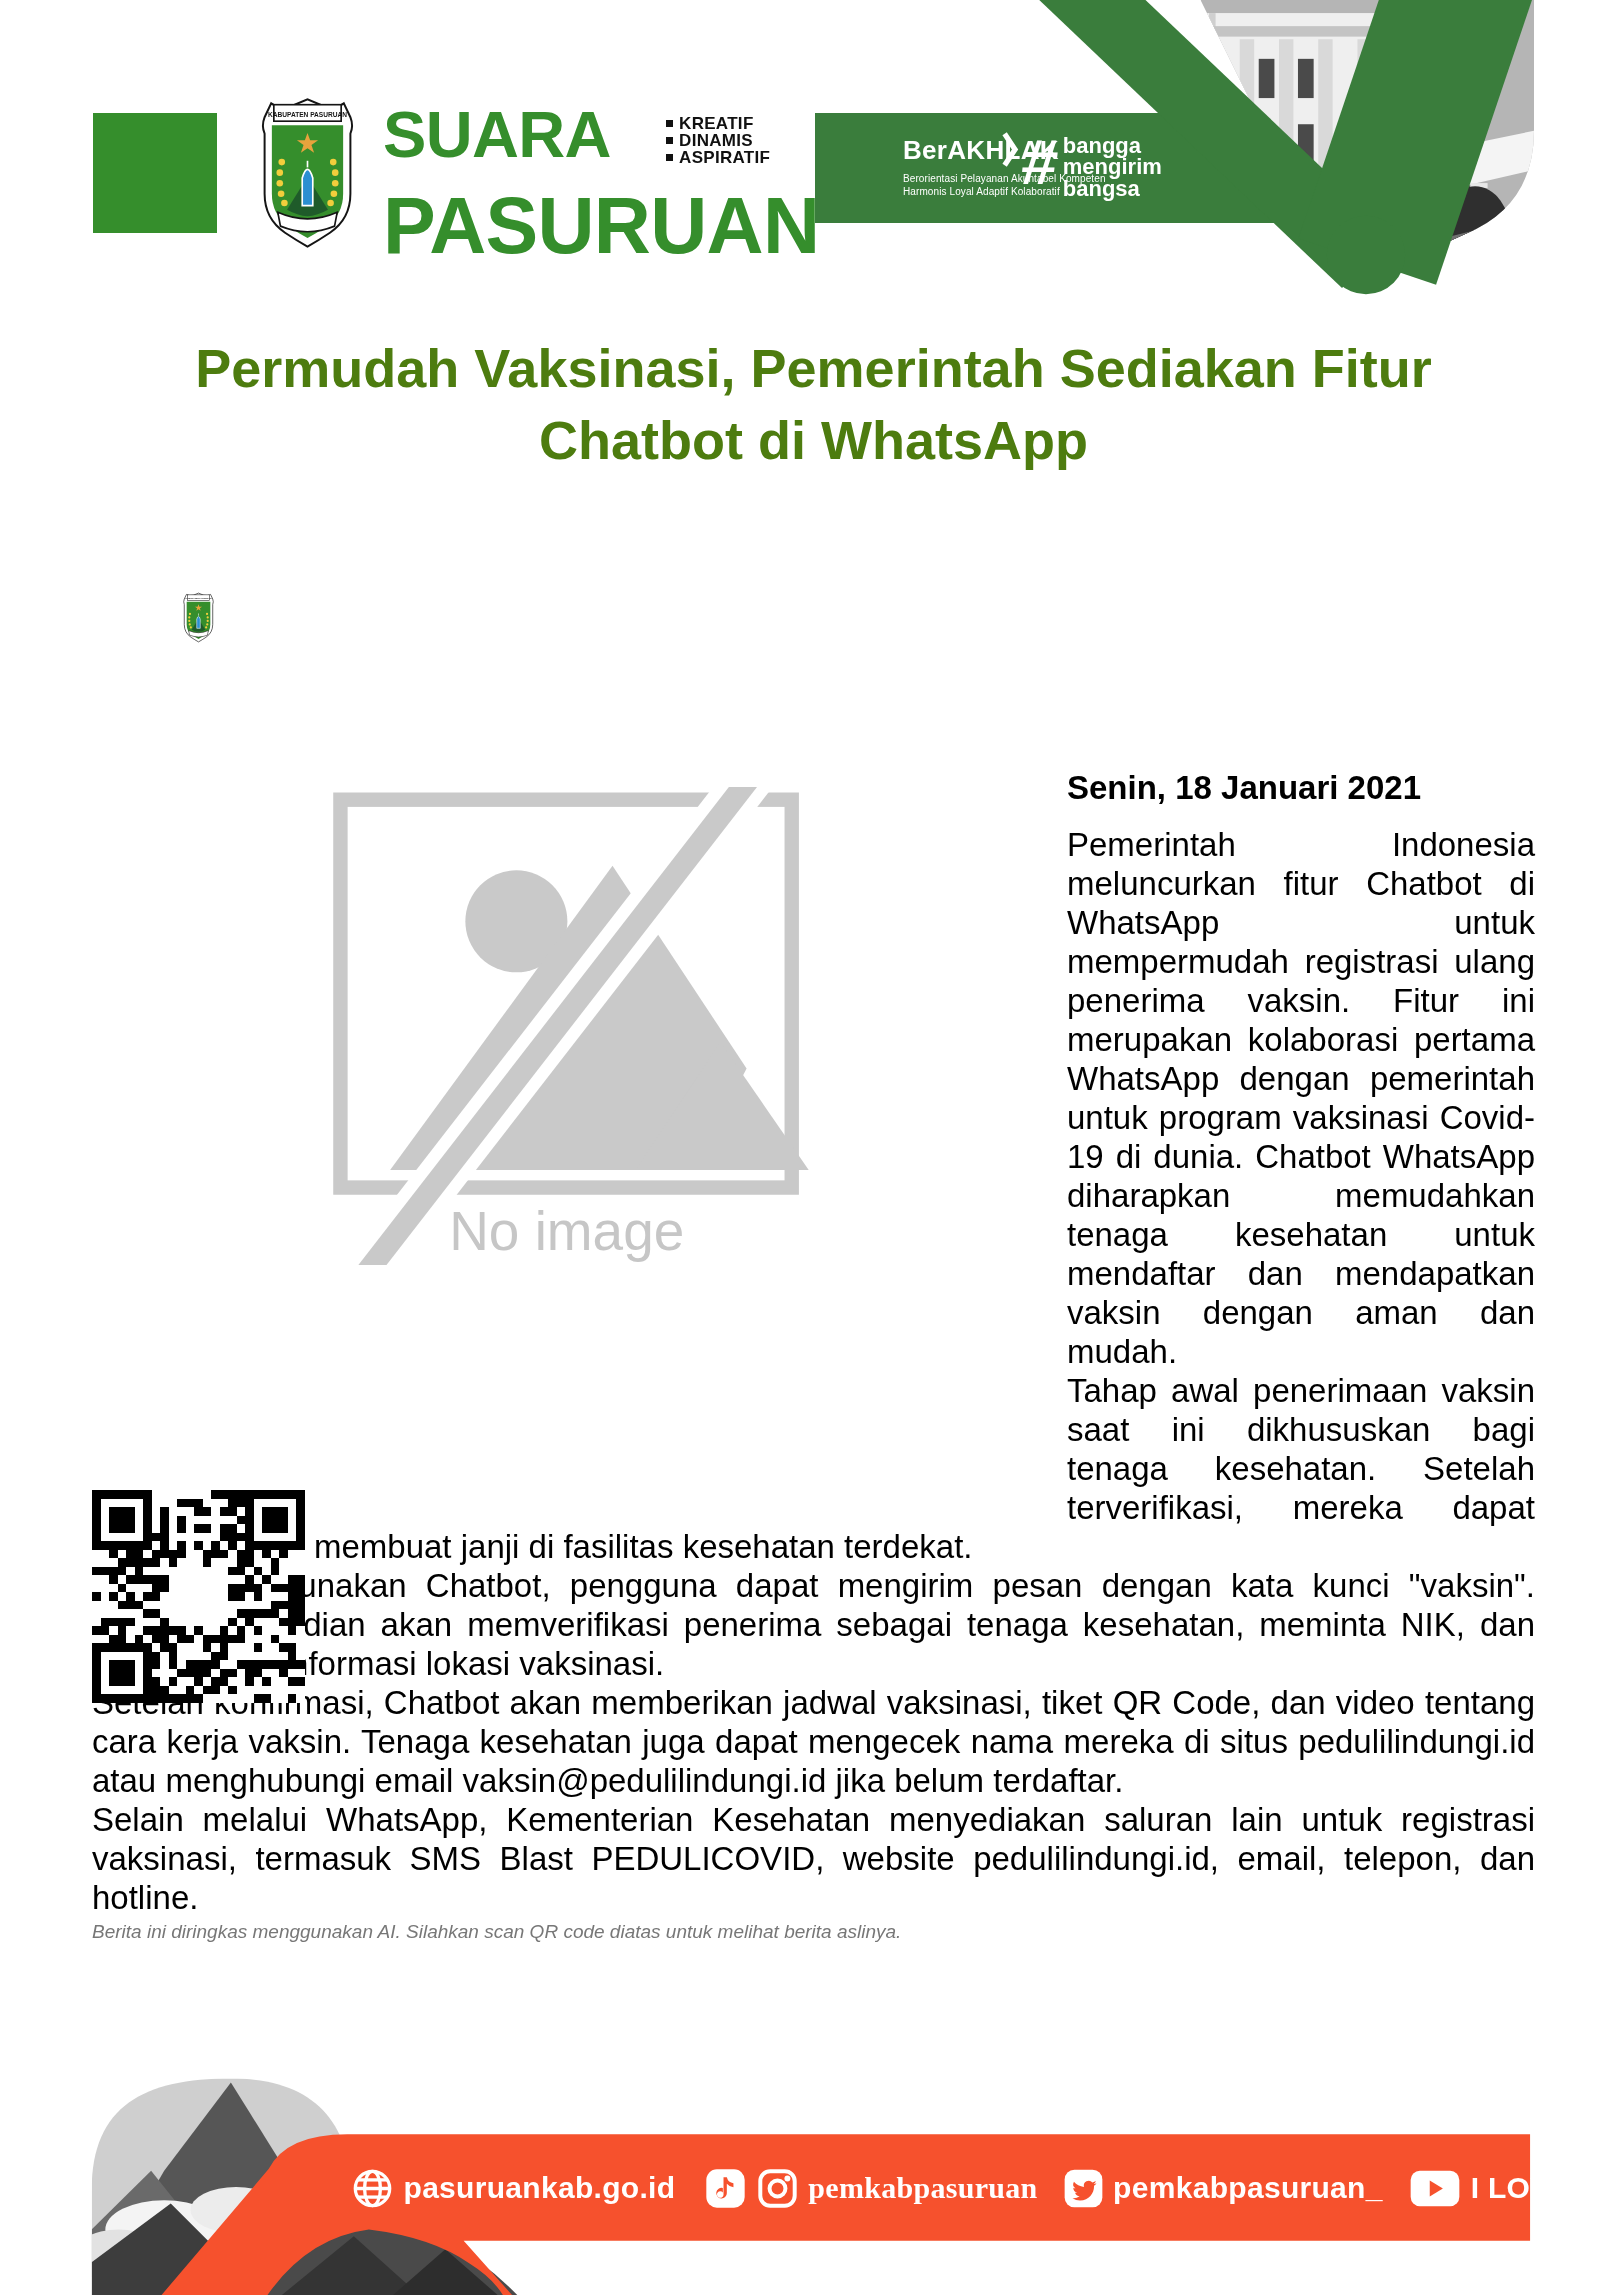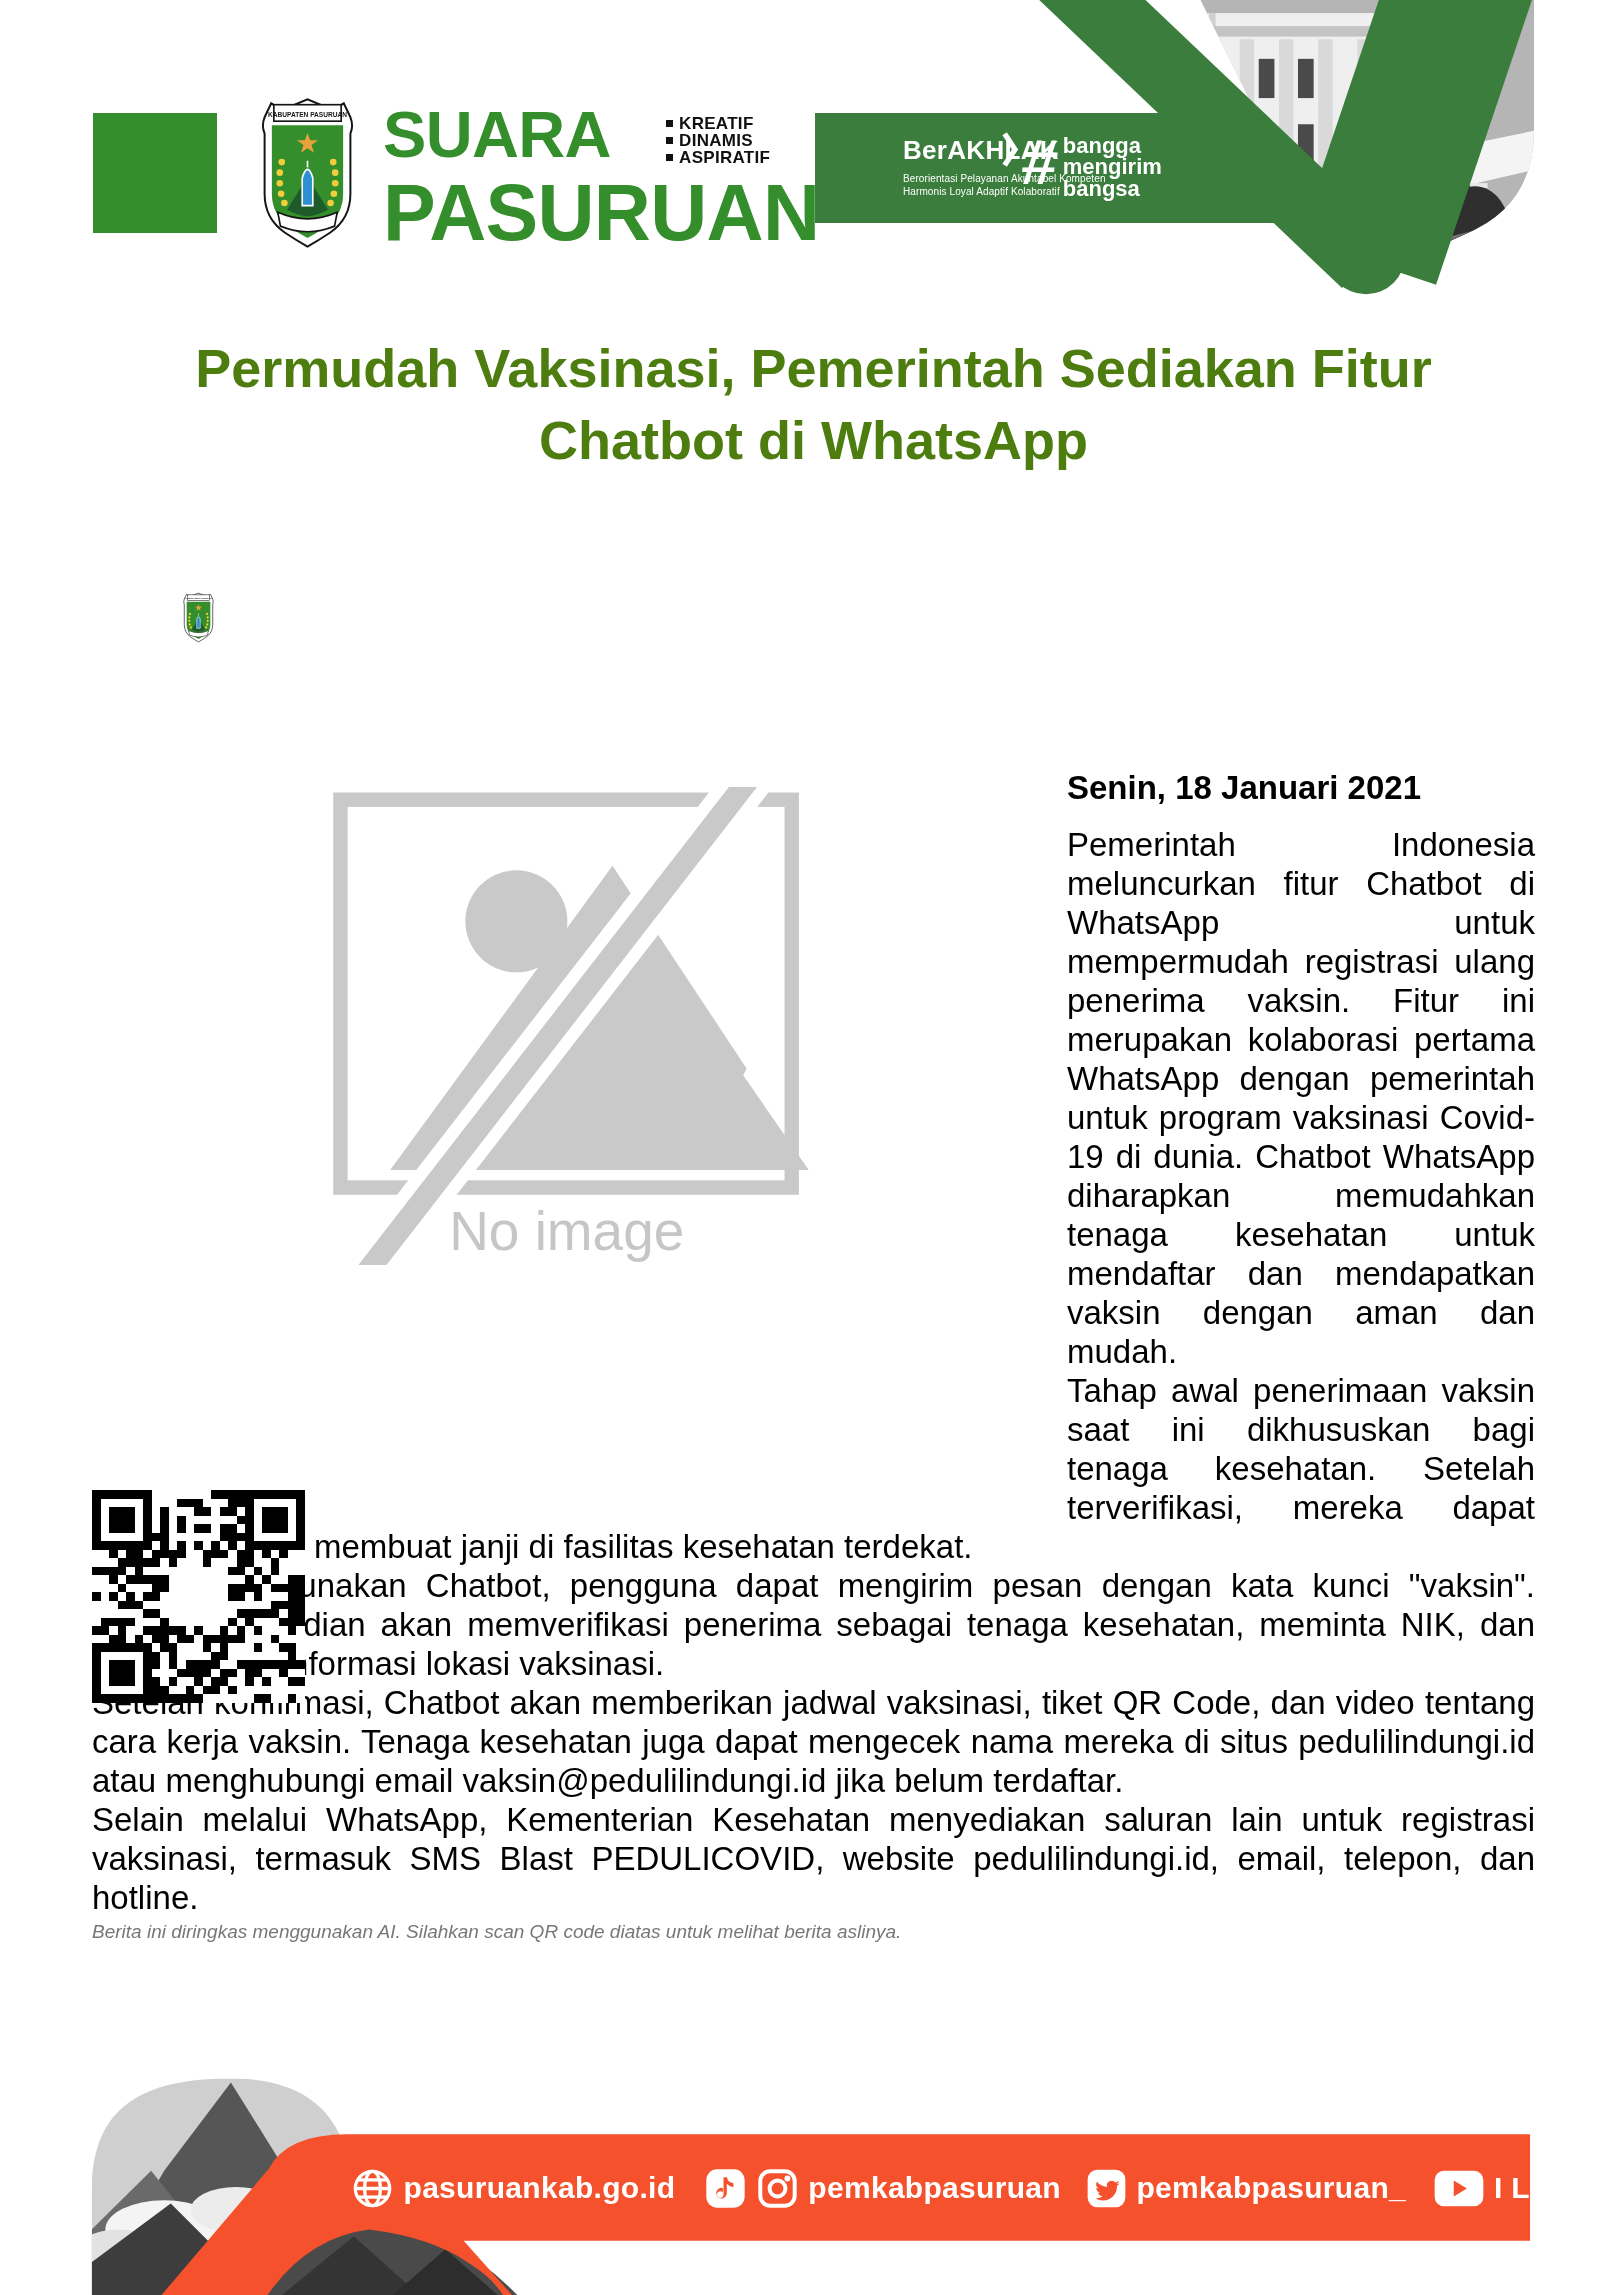--- a/index.html
+++ b/index.html
@@ -6,21 +6,21 @@
   .page{position:relative;width:1623px;height:2295px;background:#ffffff;overflow:hidden;
         font-family:"Liberation Sans",sans-serif;margin:0 auto;}
   svg{display:block;}
   .abs{position:absolute;}
 
   
   .brand-square{left:93px;top:113px;width:124px;height:120px;background:#358E2C;}
   .crest-wrap{left:258px;top:96px;width:99px;height:154px;}
   .brand-title{left:383px;top:102px;color:#358E2C;font-weight:bold;line-height:1;}
   .brand-title .l1{font-size:65px;letter-spacing:-0.7px;}
-  .brand-title .l2{font-size:79px;letter-spacing:-0.7px;margin-top:6px;}
+  .brand-title .l2{font-size:79px;letter-spacing:-0.7px;margin-top:19px;}
   .tagline{left:666px;top:115px;color:#111;}
   .tag-row{display:flex;align-items:center;height:17px;font-size:17px;font-weight:bold;letter-spacing:0.3px;}
   .tag-bullet{width:7.2px;height:7.2px;background:#111;margin-right:5.9px;flex:0 0 auto;}
   .band{left:815px;top:113px;width:523px;height:110px;background:#3A7D3C;}
   .berakhlak{left:874px;top:135px;color:#fff;margin-left:29px;}
   .berakhlak .bt{font-size:26px;font-weight:bold;letter-spacing:0.3px;}
   .berakhlak .bs{font-size:10px;line-height:13px;margin-top:5.9px;letter-spacing:0.1px;}
   .chev{left:1002px;top:131px;}
   .hashtag{left:1022px;top:128px;color:#fff;display:flex;}
   .hashtag .hash{font-size:64px;font-weight:bold;transform:skewX(-6deg);line-height:69px;}
@@ -534,21 +534,21 @@
       <svg class="icon-gap" width="41" height="41" viewBox="0 0 62 62">
         <circle cx="31" cy="31" r="26" fill="none" stroke="#fff" stroke-width="5"></circle>
         <ellipse cx="31" cy="31" rx="12" ry="26" fill="none" stroke="#fff" stroke-width="5"></ellipse>
         <line x1="5" y1="31" x2="57" y2="31" stroke="#fff" stroke-width="5"></line>
         <line x1="9" y1="18" x2="53" y2="18" stroke="#fff" stroke-width="5"></line>
         <line x1="9" y1="44" x2="53" y2="44" stroke="#fff" stroke-width="5"></line>
       </svg>
       <span class="txt">pasuruankab.go.id</span>
     </div>
 
-    <div class="g" style="margin-left:30px;">
+    <div class="g" style="margin-left:30px;font-family:Liberation Serif, serif;">
       <svg class="icon-gap" width="41" height="41" viewBox="0 0 62 62">
         <rect x="2" y="2" width="58" height="58" rx="16" fill="#fff"></rect>
         <path d="M33,14 L33,38 a8,8 0 1 1 -6,-7.7 L27,37 a5,5 0 1 0 1,4 L28,14 Z M33,14 q2,8 10,9 l0,6 q-7,-1 -10,-5 Z" fill="#F6512D"></path>
       </svg>
       <svg class="icon-gap" width="41" height="41" viewBox="0 0 62 62">
         <rect x="5" y="5" width="52" height="52" rx="15" fill="none" stroke="#fff" stroke-width="6"></rect>
         <circle cx="31" cy="31" r="12" fill="none" stroke="#fff" stroke-width="6"></circle>
         <circle cx="46" cy="16" r="4.5" fill="#fff"></circle>
       </svg>
       <span class="txt">pemkabpasuruan</span>

